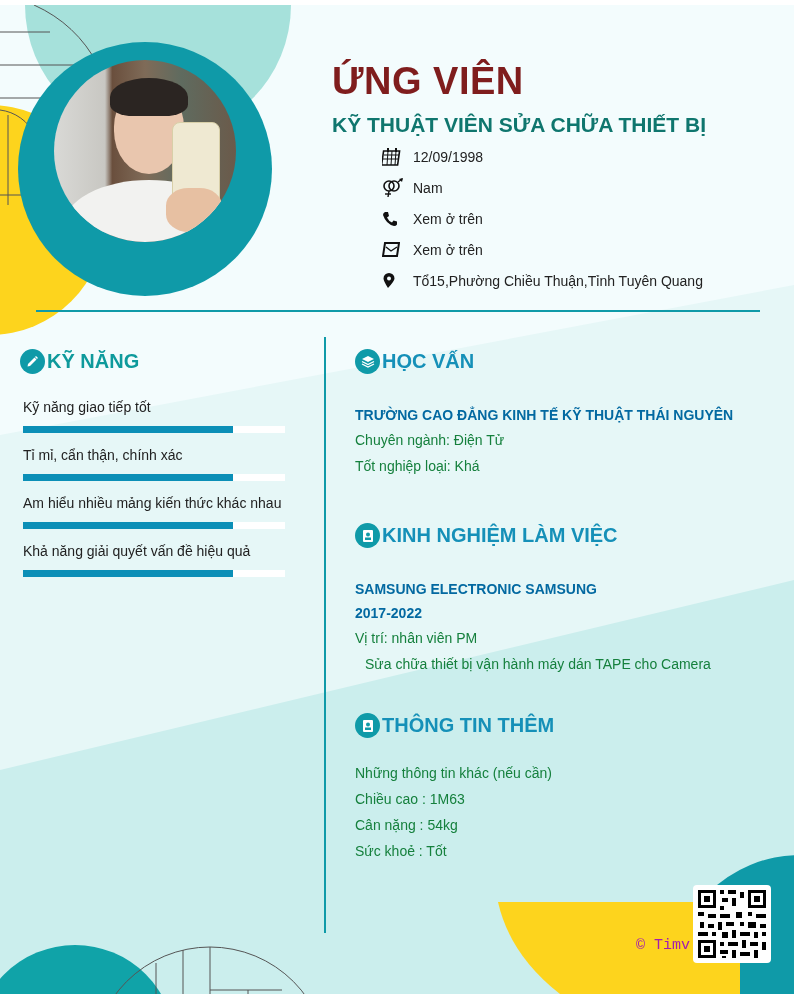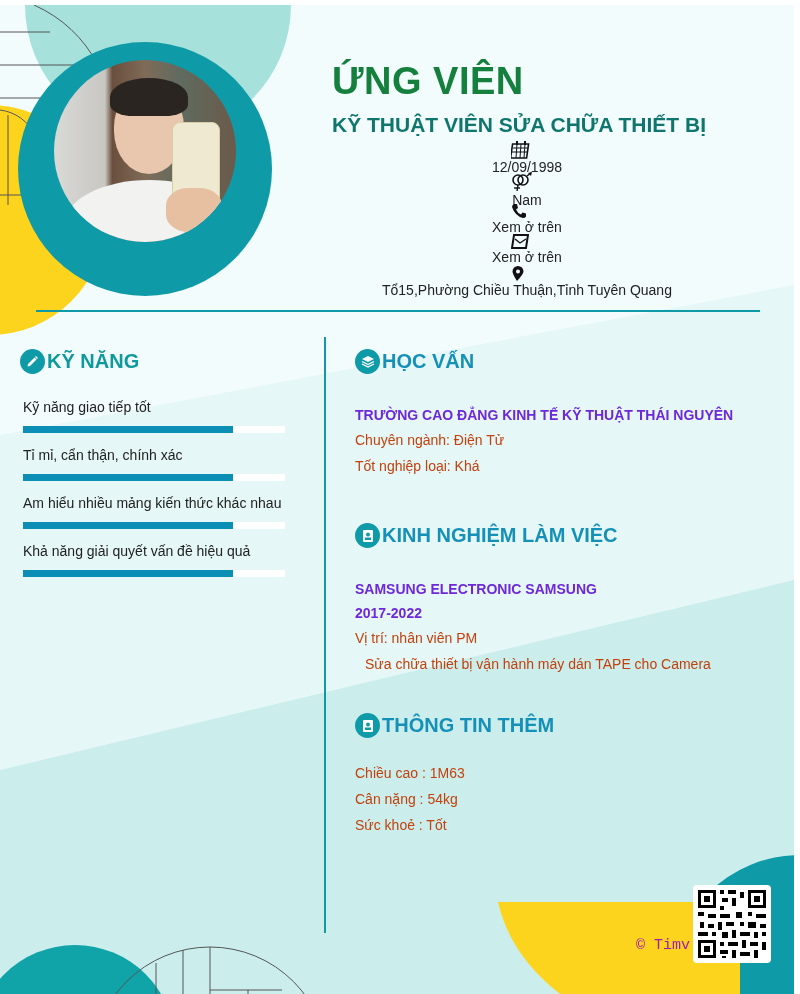--- a/index.html
+++ b/index.html
@@ -27,27 +27,27 @@
   }
   .av-head { position: absolute; left: 60px; top: 28px; width: 70px; height: 86px; border-radius: 45% 45% 50% 50%; background: #e9c6ae; }
   .av-hair { position: absolute; left: 56px; top: 18px; width: 78px; height: 38px; border-radius: 50% 50% 30% 30%; background: #2b2522; }
   .av-shirt { position: absolute; left: 10px; top: 120px; width: 170px; height: 90px; border-radius: 50% 50% 0 0; background: #f2f2f0; }
   .av-phone { position: absolute; left: 118px; top: 62px; width: 46px; height: 82px; border-radius: 8px; background: #efe9d2; border: 1px solid #d8cfa8; }
   .av-hand { position: absolute; left: 112px; top: 128px; width: 56px; height: 44px; border-radius: 40%; background: #e7c0a2; }
 
   
   .name {
     position: absolute; left: 332px; top: 55px; font-size: 38px; font-weight: bold;
-    color: #15803d; letter-spacing: 0.5px; margin: 0;
+    color: #7f1d1d; letter-spacing: 0.5px; margin: 0;
   }
   .job {
     position: absolute; left: 332px; top: 108px; font-size: 21px; color: #0f766e; margin: 0;
   }
   .contact { position: absolute; left: 382px; top: 136px; }
-  .contact-row { display: flex; align-items: center; height: 31px; flex-direction: column; }
+  .contact-row { display: flex; align-items: center; height: 31px; }
   .contact-row .ic { width: 31px; height: 20px; display: flex; align-items: center; }
   .contact-row .txt { font-size: 14px; color: #222; }
 
   .hr { position: absolute; left: 36px; top: 305px; width: 724px; height: 2px; background: #0f9aa8; }
   .vr { position: absolute; left: 324px; top: 332px; width: 2px; height: 596px; background: #0f9aa8; }
 
   
   .sec-head { position: absolute; display: flex; align-items: center; }
   .sec-icon {
     width: 25px; height: 25px; border-radius: 50%; background: #0f9aa8;
@@ -59,22 +59,22 @@
 
   
   .skills { position: absolute; left: 23px; top: 389px; width: 262px; }
   .skill { height: 48px; position: relative; }
   .skill-label { font-size: 14px; color: #222; display: block; height: 26px; line-height: 26px; }
   .bar-track { position: absolute; left: 0; top: 32px; width: 262px; height: 7px; background: #ffffff; }
   .bar-fill { height: 7px; background: #0b8fb7; }
 
   
   .block { position: absolute; left: 355px; }
-  .line { font-size: 14px; color: #c2410c; height: 26px; line-height: 26px; white-space: nowrap; }
-  .line.bold { font-weight: bold; color: #6d28d9; height: 24px; line-height: 24px; }
+  .line { font-size: 14px; color: #15803d; height: 26px; line-height: 26px; white-space: nowrap; }
+  .line.bold { font-weight: bold; color: #0369a1; height: 24px; line-height: 24px; }
   .line.indent { padding-left: 10px; }
 
   .qr {
     position: absolute; left: 693px; top: 880px; width: 78px; height: 78px;
     background: #fff; border-radius: 4px;
   }
   .watermark {
     position: absolute; left: 636px; top: 932px; font-family: "Liberation Mono", monospace;
     font-size: 15px; color: #a21caf;
   }
@@ -260,20 +260,21 @@
     <span class="sec-icon">
       <svg width="12" height="14" viewBox="0 0 12 14">
           <rect x="1" y="1" width="10" height="12" rx="1" fill="#fff"></rect>
           <circle cx="6" cy="5.5" r="2" fill="#0f9aa8"></circle>
           <rect x="3" y="8.5" width="6" height="2.5" fill="#0f9aa8"></rect>
         </svg>
     </span>
     <span class="sec-title blue">THÔNG TIN THÊM</span>
   </div>
   <div class="block" style="top:755px;">
+    <div class="line">Những thông tin khác (nếu cần)</div>
     <div class="line">Chiều cao : 1M63</div>
     <div class="line">Cân nặng : 54kg</div>
     <div class="line">Sức khoẻ : Tốt</div>
   </div>
 
   <div class="watermark">© Timv</div>
   <div class="qr">
     <svg width="78" height="78" viewBox="0 0 78 78">
       <g fill="#000">
         <rect x="5" y="5" width="18" height="18"></rect>

